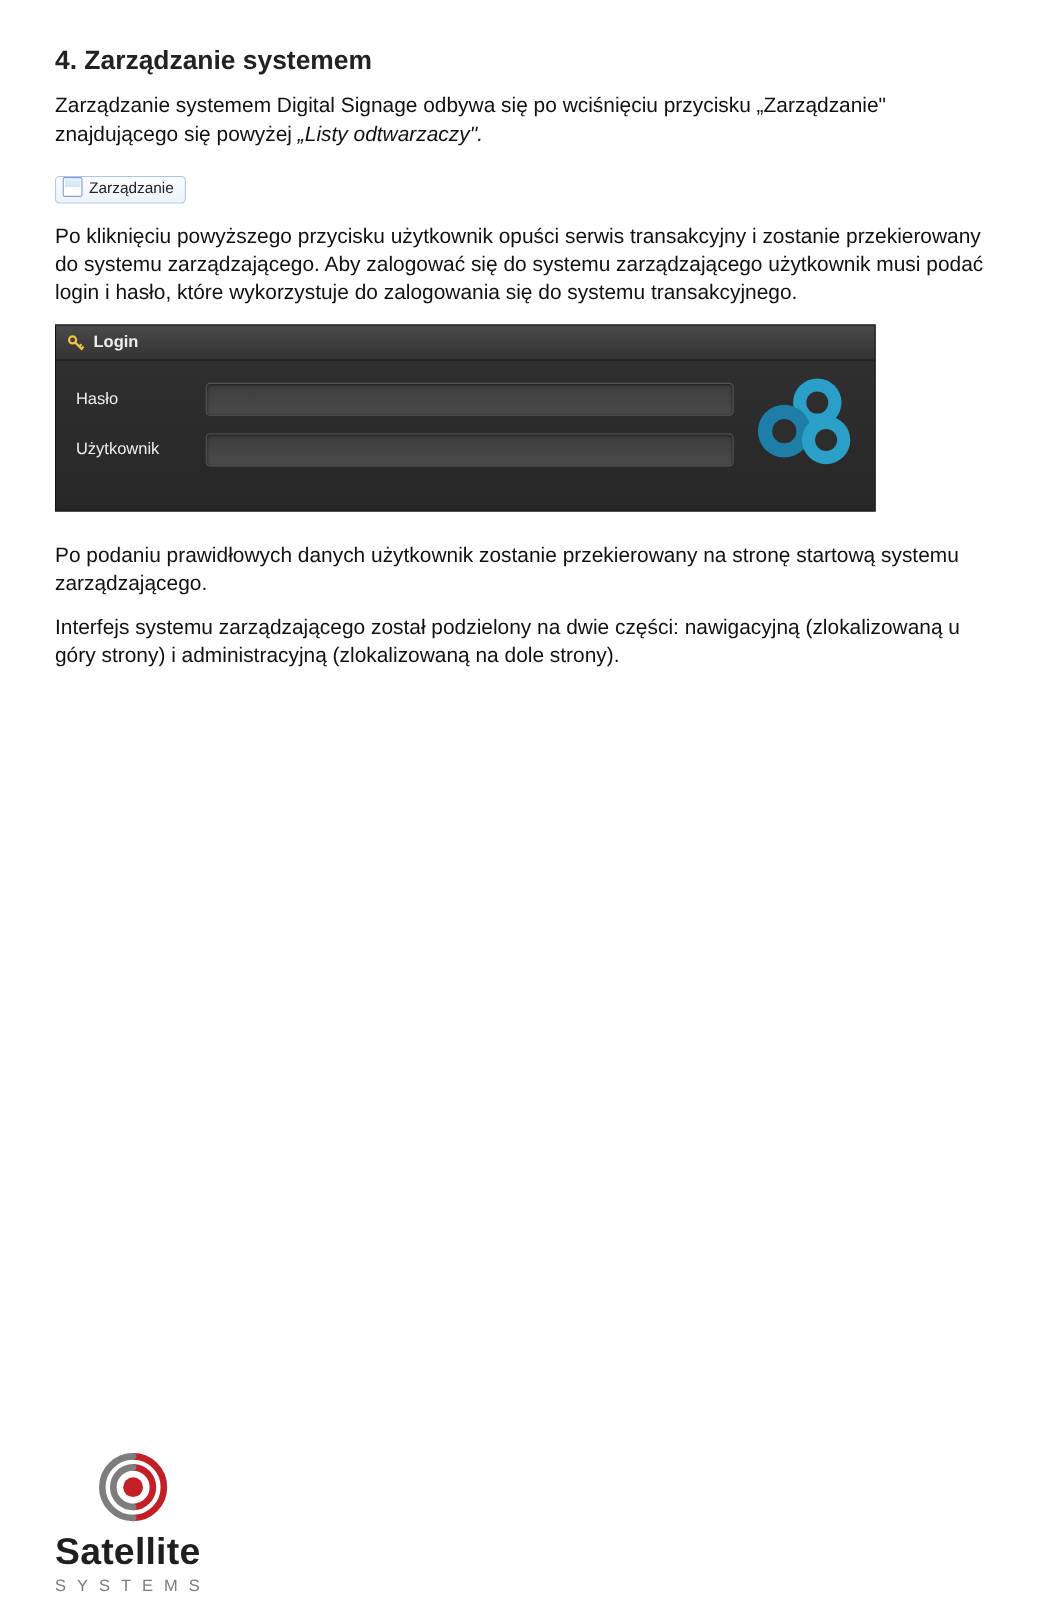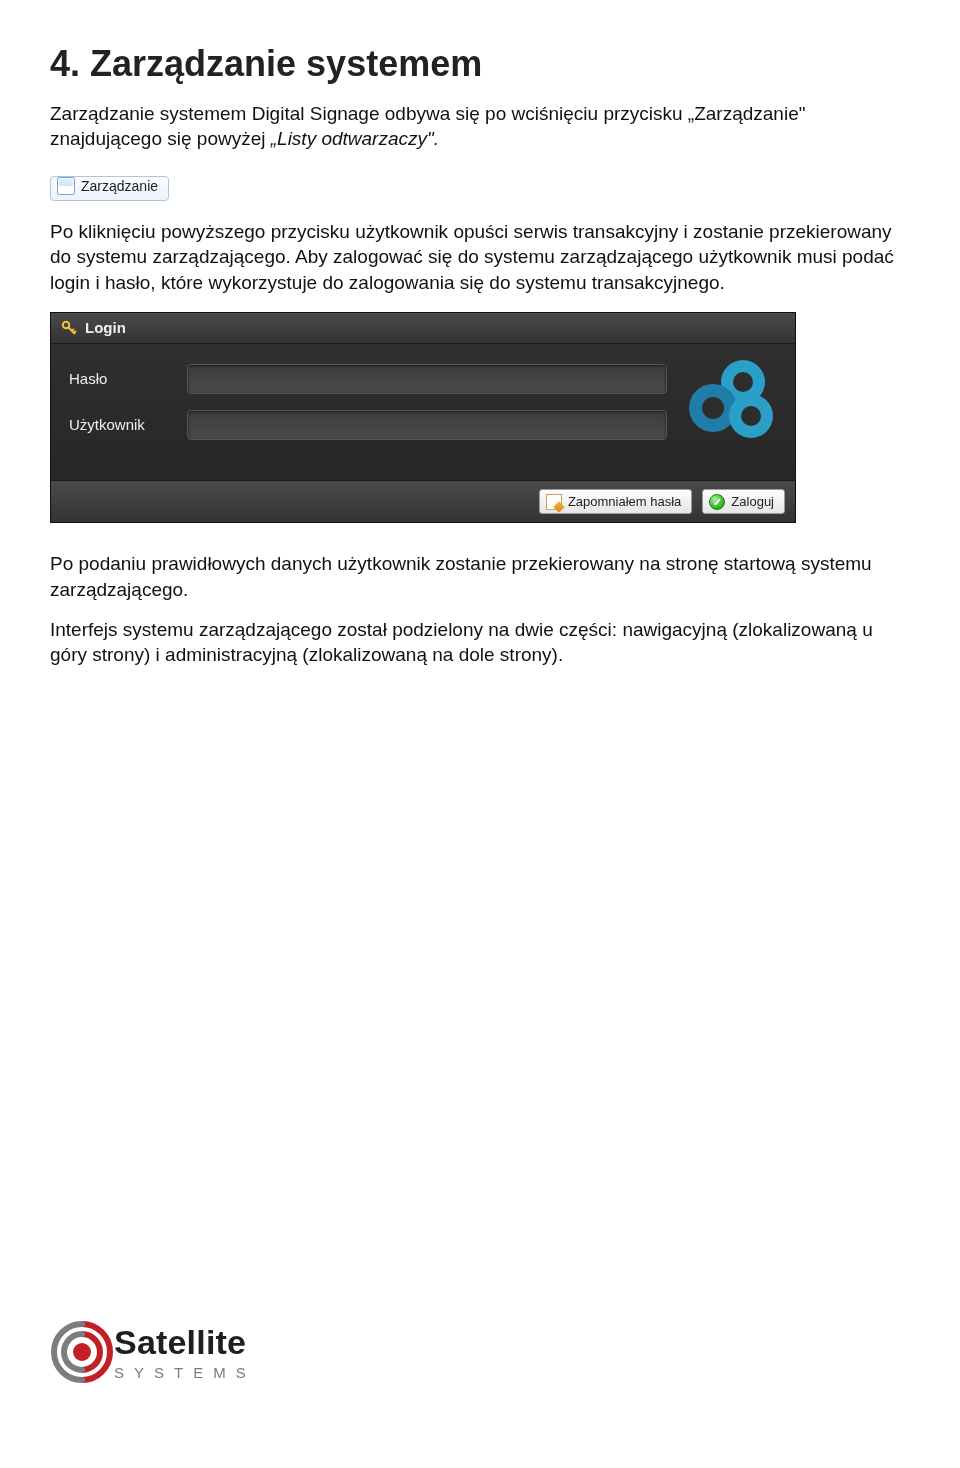--- a/index.html
+++ b/index.html
@@ -7,21 +7,21 @@
     margin: 0;
     padding: 40px 50px;
     width: 960px;
     font-family: "Myriad Pro", "Segoe UI", Arial, sans-serif;
     color: #111;
     background: #fff;
     font-size: 19px;
     line-height: 1.35;
   }
   h2.section-heading {
-    font-size: 36px;
+    font-size: 24px;
     font-weight: 700;
     margin: 0 0 12px 0;
     color: #222;
   }
   p.body-text { margin: 0 0 14px 0; }
   .italic { font-style: italic; }
 
   
   .mgmt-btn {
     display: inline-flex;
@@ -120,21 +120,21 @@
     color:#fff; font-size:11px; line-height:14px; text-align:center; font-weight:700;
   }
 
   
   .footer {
     position: absolute;
     left: 50px;
     top: 1320px;
     display: flex; align-items: center; gap: 26px;
   }
-  .sat-logo { display:flex; align-items:center; }
+  .sat-logo { display:flex; gap:10px; align-items:center;flex-direction:column; }
   .sat-mark { width:64px; height:64px; position:relative; }
   .sat-text { line-height:1; }
   .sat-text .brand { font-size:34px; font-weight:700; color:#1f1f1f; letter-spacing:.2px; }
   .sat-text .sys { font-size:15px; letter-spacing:10px; color:#7b7b7b; margin-top:6px; }
   .footer-right { font-size:15px; line-height:1.35; color:#1f1f1f; }
   .footer-right .company { font-size:19px; }
 </style>
 </head>
 <body>
 
@@ -176,30 +176,20 @@
     </div>
     <div class="login-row">
       <label>Hasło</label>
       <input type="password" style="">
     </div>
     <div class="login-row">
       <label>Użytkownik</label>
       <input type="text" style="">
     </div>
   </div>
-  <div class="login-footer">
-    <div class="panel-btn">
-      <span class="ic ic-forgot"></span>
-      <span>Zapomniałem hasła</span>
-    </div>
-    <div class="panel-btn">
-      <span class="ic ic-login"></span>
-      <span>Zaloguj</span>
-    </div>
-  </div>
 </div>
 
 <p class="body-text">Po podaniu prawidłowych danych użytkownik zostanie przekierowany na stronę startową systemu zarządzającego.</p>
 
 <p class="body-text">Interfejs systemu zarządzającego został podzielony na dwie części: nawigacyjną (zlokalizowaną u góry strony) i administracyjną (zlokalizowaną na dole strony).</p>
 
 <div class="footer">
   <div class="sat-logo">
     <div class="sat-mark">
       <svg viewBox="0 0 64 64" width="64" height="64">

